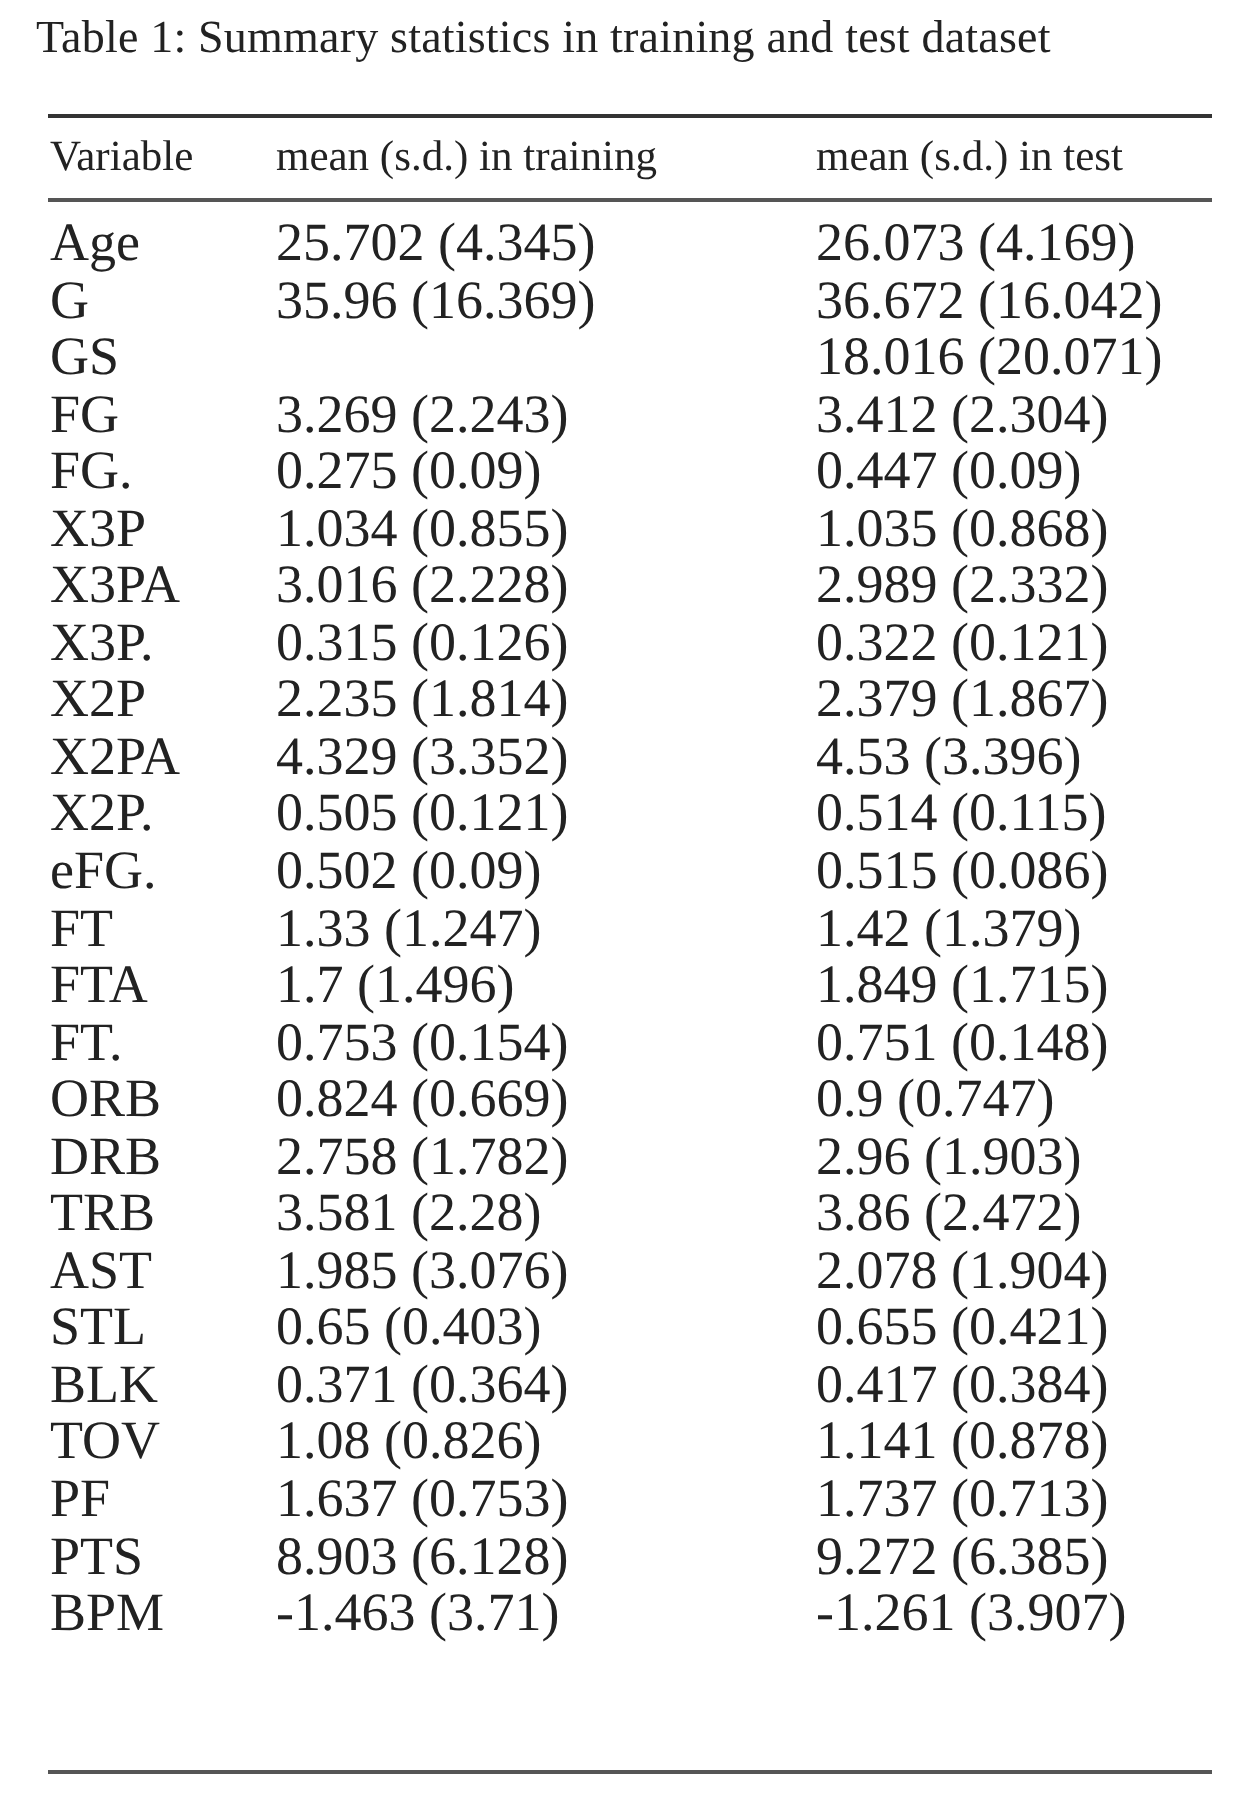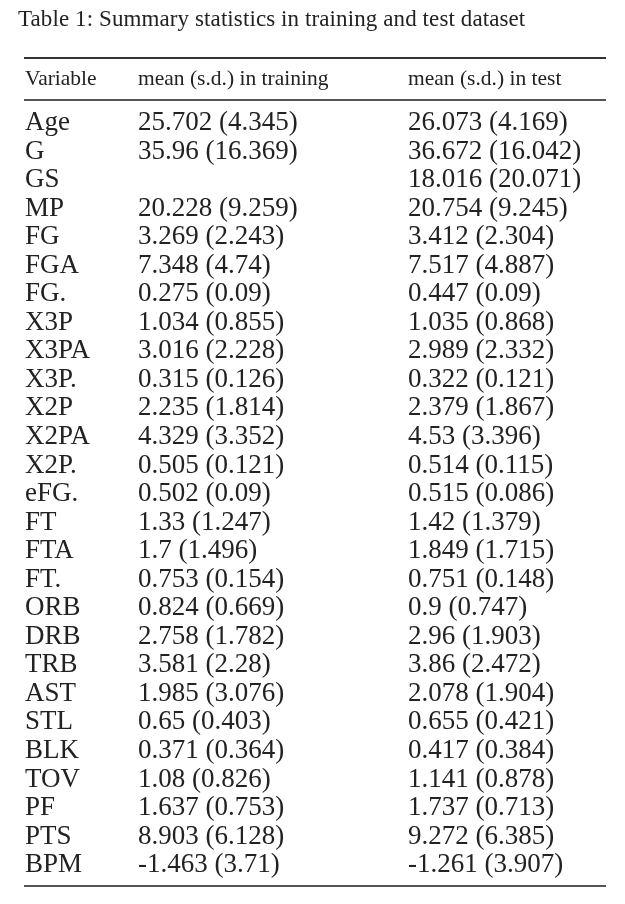--- a/index.html
+++ b/index.html
@@ -90,35 +90,25 @@
     <div class="row">
       <span class="col c0">G</span>
       <span class="col c1">35.96 (16.369)</span>
       <span class="col c2">36.672 (16.042)</span>
     </div>
     <div class="row">
       <span class="col c0">GS</span>
       <span class="col c2">18.016 (20.071)</span>
     </div>
     <div class="row">
-      <span class="col c0">MP</span>
-      <span class="col c1">20.228 (9.259)</span>
-      <span class="col c2">20.754 (9.245)</span>
-    </div>
-    <div class="row">
       <span class="col c0">FG</span>
       <span class="col c1">3.269 (2.243)</span>
       <span class="col c2">3.412 (2.304)</span>
     </div>
     <div class="row">
-      <span class="col c0">FGA</span>
-      <span class="col c1">7.348 (4.74)</span>
-      <span class="col c2">7.517 (4.887)</span>
-    </div>
-    <div class="row">
       <span class="col c0">FG.</span>
       <span class="col c1">0.275 (0.09)</span>
       <span class="col c2">0.447 (0.09)</span>
     </div>
     <div class="row">
       <span class="col c0">X3P</span>
       <span class="col c1">1.034 (0.855)</span>
       <span class="col c2">1.035 (0.868)</span>
     </div>
     <div class="row">

